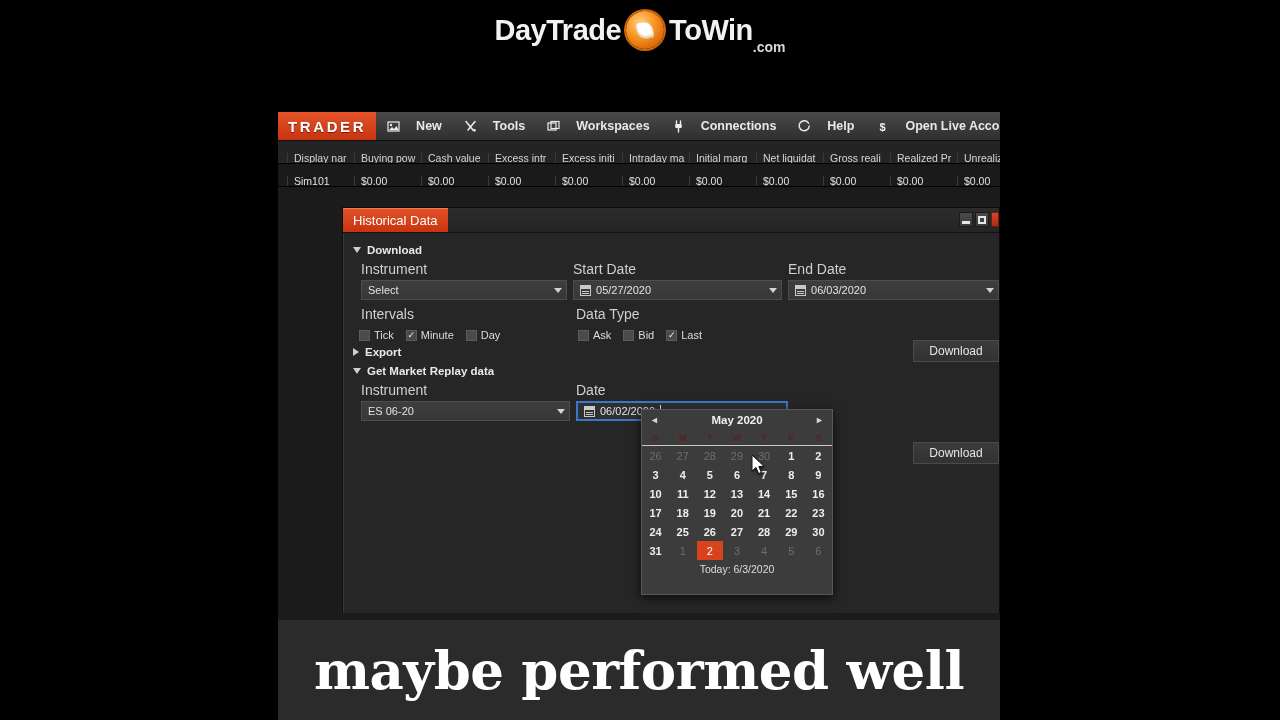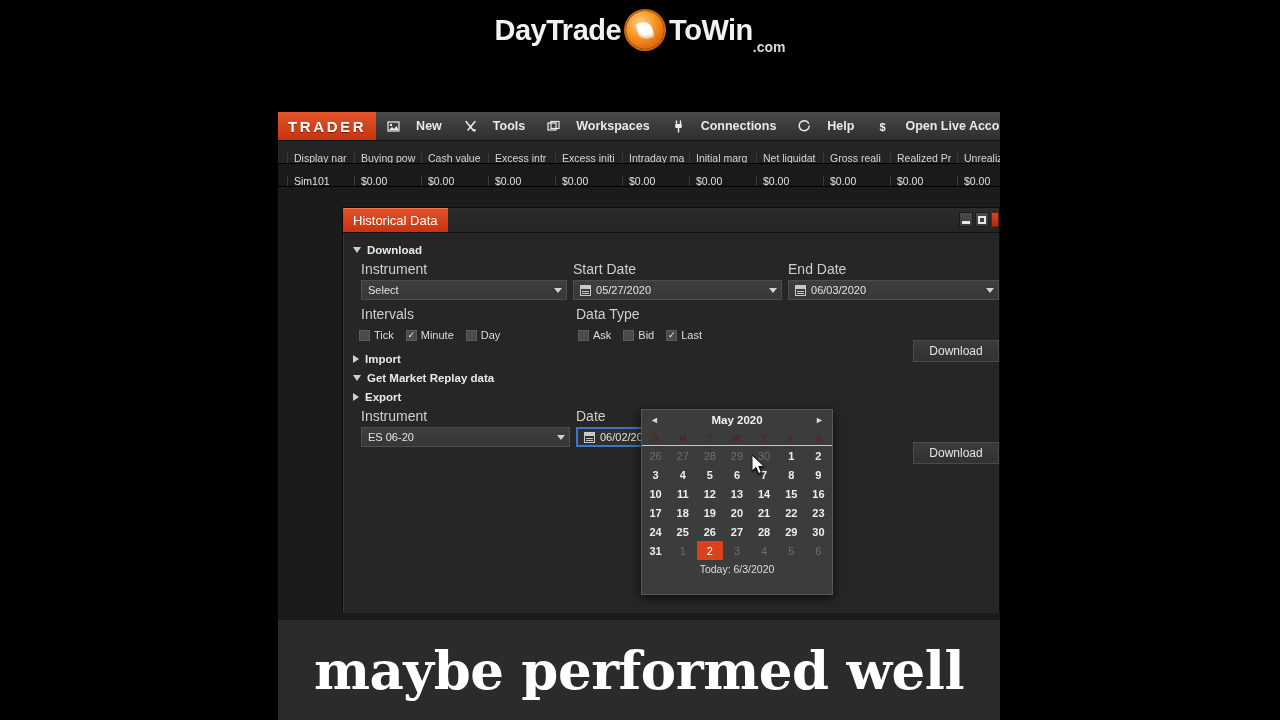--- a/index.html
+++ b/index.html
@@ -424,33 +424,29 @@
             </label>
             <label class="chk">
               <span class="box checked"></span>
               <span>Last</span>
             </label>
           </div>
         </div>
 
         <div class="dl-btn" style="left:570px; top:107px;">Download</div>
 
-        <div class="section-head" style="margin-top:10px;">
+
+        <div class="section-head" style="margin-top:3px;">
           <span class="tri closed"></span>
-          <span>Import</span>
+          <span>Export</span>
         </div>
 
         <div class="section-head" style="margin-top:3px;">
           <span class="tri open"></span>
           <span>Get Market Replay data</span>
-        </div>
-
-        <div class="section-head" style="margin-top:3px;">
-          <span class="tri closed"></span>
-          <span>Export</span>
         </div>
 
         <div class="field-row">
           <div class="field" style="width:209px;">
             <span class="field-label">Instrument</span>
             <div class="combo">
               <span class="val">ES 06-20</span>
               <span class="caret"></span>
             </div>
           </div>

